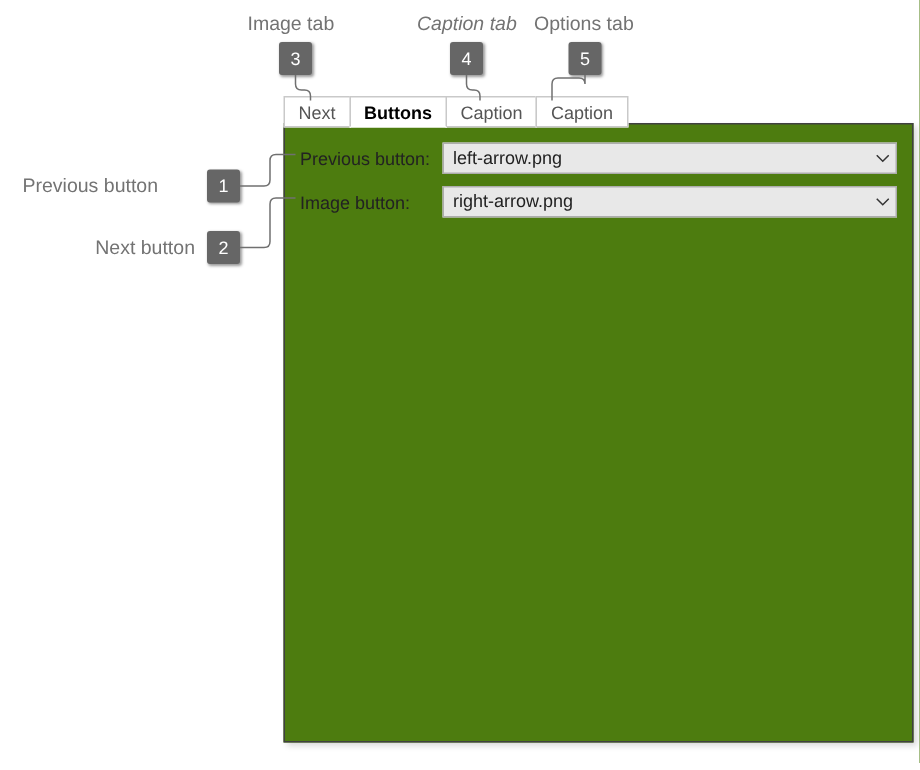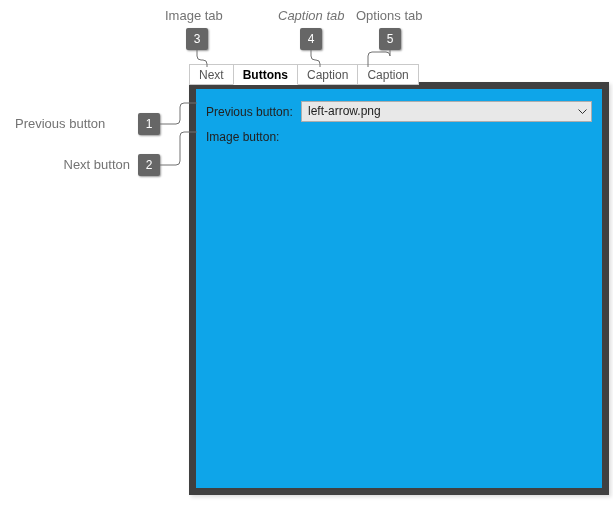--- a/index.html
+++ b/index.html
@@ -36,22 +36,22 @@
     line-height: 22px;
     border-radius: 2px;
     box-shadow: 1px 1px 2px rgba(0,0,0,0.4);
   }
   .panel {
     position: absolute;
     left: 189px;
     top: 82px;
     width: 420px;
     height: 413px;
-    border: 7px solid #404040;
-    background: #0ea5e9;
+    border: 1px solid #404040;
+    background: #4d7c0f;
     box-shadow: 2px 2px 4px rgba(0,0,0,0.15);
   }
   .tabstrip {
     position: absolute;
     left: 189px;
     top: 63px;
     display: flex;
     z-index: 2;
   }
   .tab {
@@ -141,14 +141,22 @@
       <span>left-arrow.png</span>
       <span class="dd-arrow">
         <svg width="9" height="6" viewBox="0 0 9 6">
             <path d="M0.5 0.5 L4.5 4.5 L8.5 0.5" stroke="#333" stroke-width="1" fill="none"></path>
           </svg>
       </span>
     </div>
   </div>
   <div class="form-row">
     <div class="form-label">Image button:</div>
+    <div class="dropdown">
+      <span>right-arrow.png</span>
+      <span class="dd-arrow">
+        <svg width="9" height="6" viewBox="0 0 9 6">
+            <path d="M0.5 0.5 L4.5 4.5 L8.5 0.5" stroke="#333" stroke-width="1" fill="none"></path>
+          </svg>
+      </span>
+    </div>
   </div>
 </div>
 
 </body></html>

